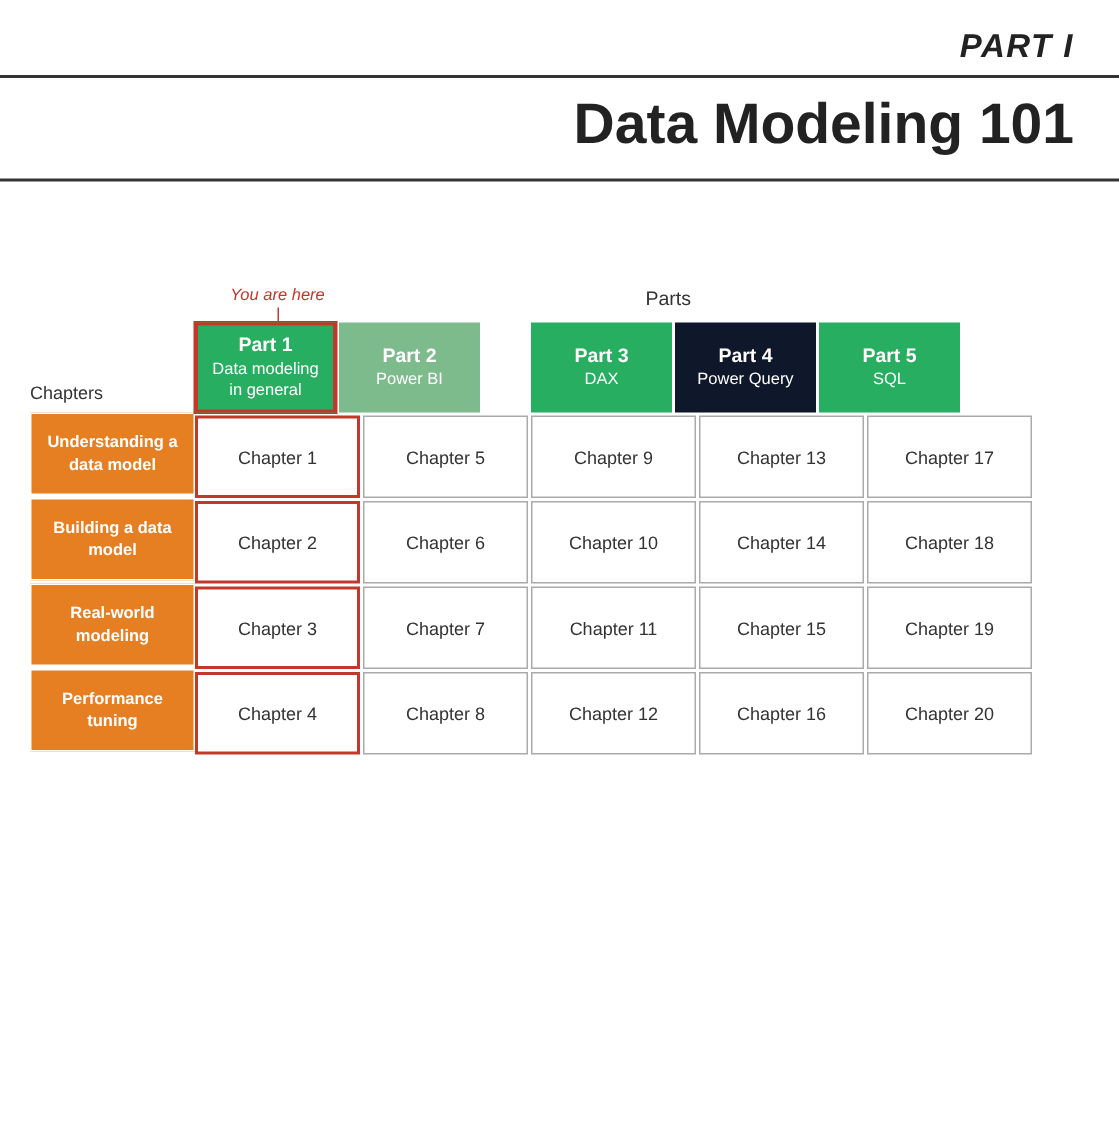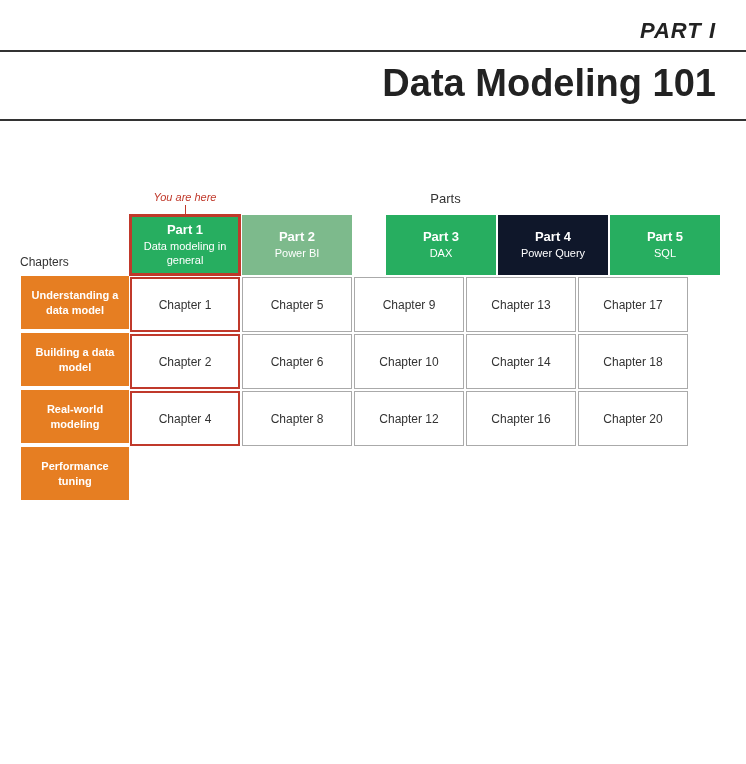--- a/index.html
+++ b/index.html
@@ -107,21 +107,21 @@
     }
 
     .grid-row {
       display: flex;
       flex-direction: row;
       margin-bottom: 2px;
     }
 
     
     .part-cell {
-      width: 110px;
+      width: 94px;
       height: 60px;
       display: flex;
       align-items: center;
       justify-content: center;
       text-align: center;
       margin-right: 2px;
       font-size: 12px;
       font-weight: 700;
       color: #fff;
       line-height: 1.3;
@@ -250,20 +250,27 @@
               <div class="chapter-cell">Chapter 17</div>
             </div>
             <div class="grid-row">
               <div class="chapter-cell highlighted" style="margin-right: 2px;">Chapter 2</div>
               <div class="chapter-cell" style="margin-right: 2px;">Chapter 6</div>
               <div class="chapter-cell" style="margin-right: 2px;">Chapter 10</div>
               <div class="chapter-cell" style="margin-right: 2px;">Chapter 14</div>
               <div class="chapter-cell">Chapter 18</div>
             </div>
             <div class="grid-row">
+              <div class="chapter-cell highlighted" style="margin-right: 2px;">Chapter 3</div>
+              <div class="chapter-cell" style="margin-right: 2px;">Chapter 7</div>
+              <div class="chapter-cell" style="margin-right: 2px;">Chapter 11</div>
+              <div class="chapter-cell" style="margin-right: 2px;">Chapter 15</div>
+              <div class="chapter-cell">Chapter 19</div>
+            </div>
+            <div class="grid-row">
               <div class="chapter-cell highlighted" style="margin-right: 2px;">Chapter 4</div>
               <div class="chapter-cell" style="margin-right: 2px;">Chapter 8</div>
               <div class="chapter-cell" style="margin-right: 2px;">Chapter 12</div>
               <div class="chapter-cell" style="margin-right: 2px;">Chapter 16</div>
               <div class="chapter-cell">Chapter 20</div>
             </div>
           </div>
 
       </div>
     </div>

